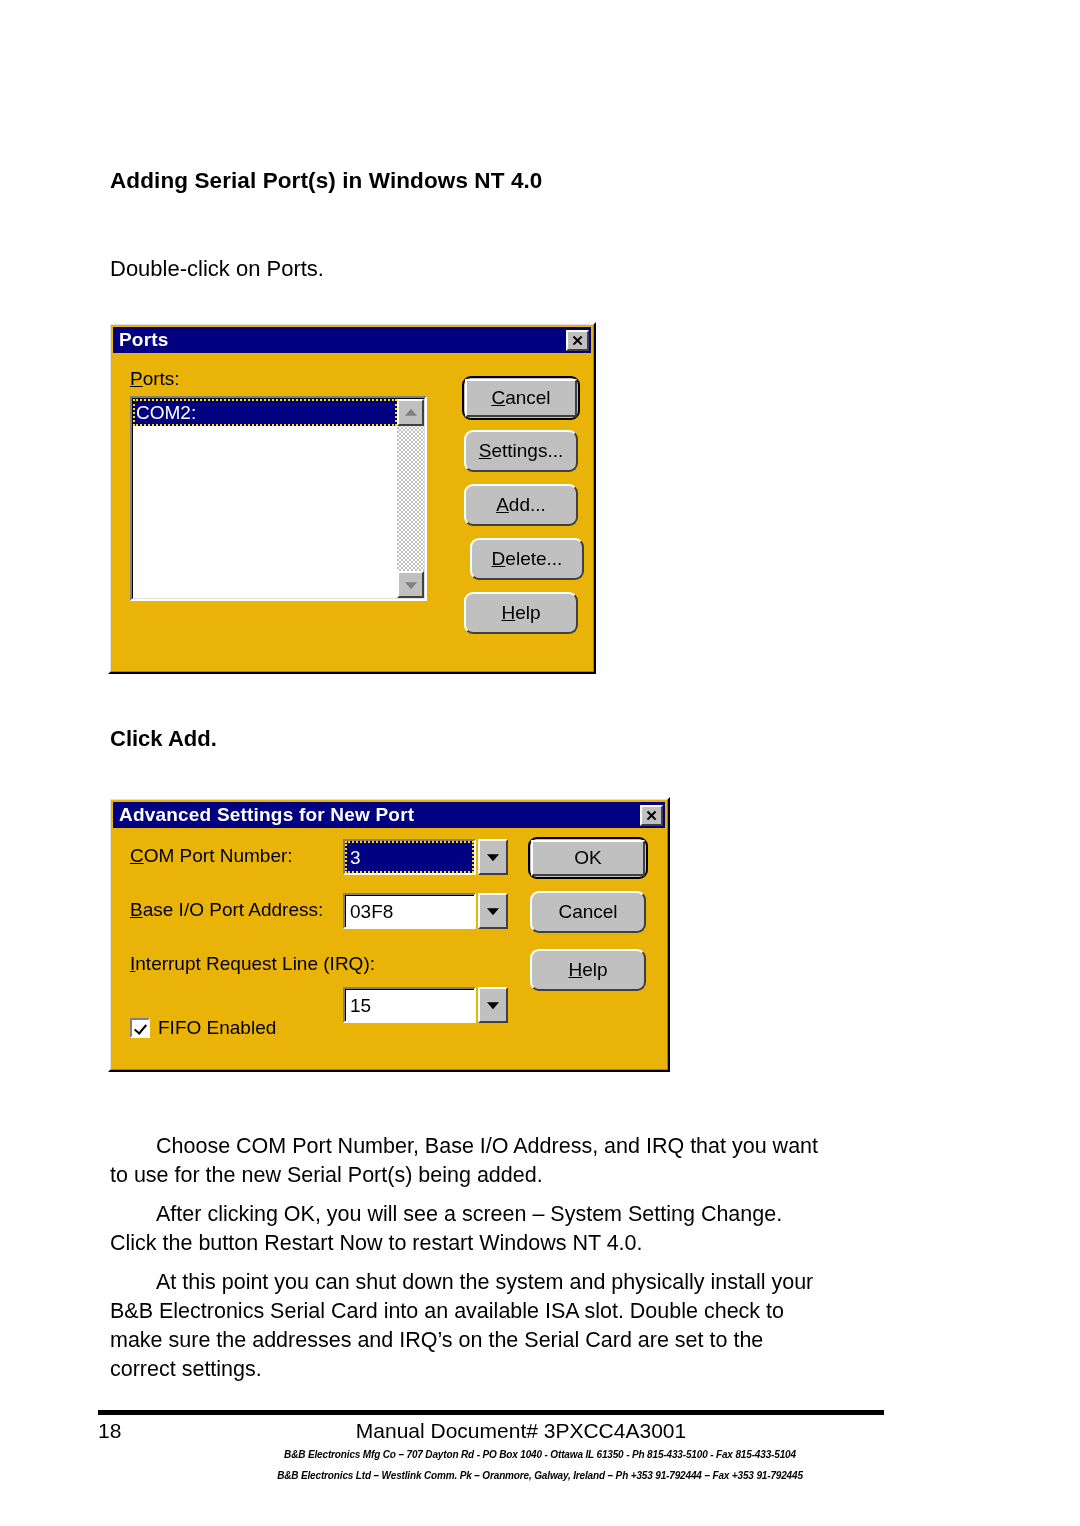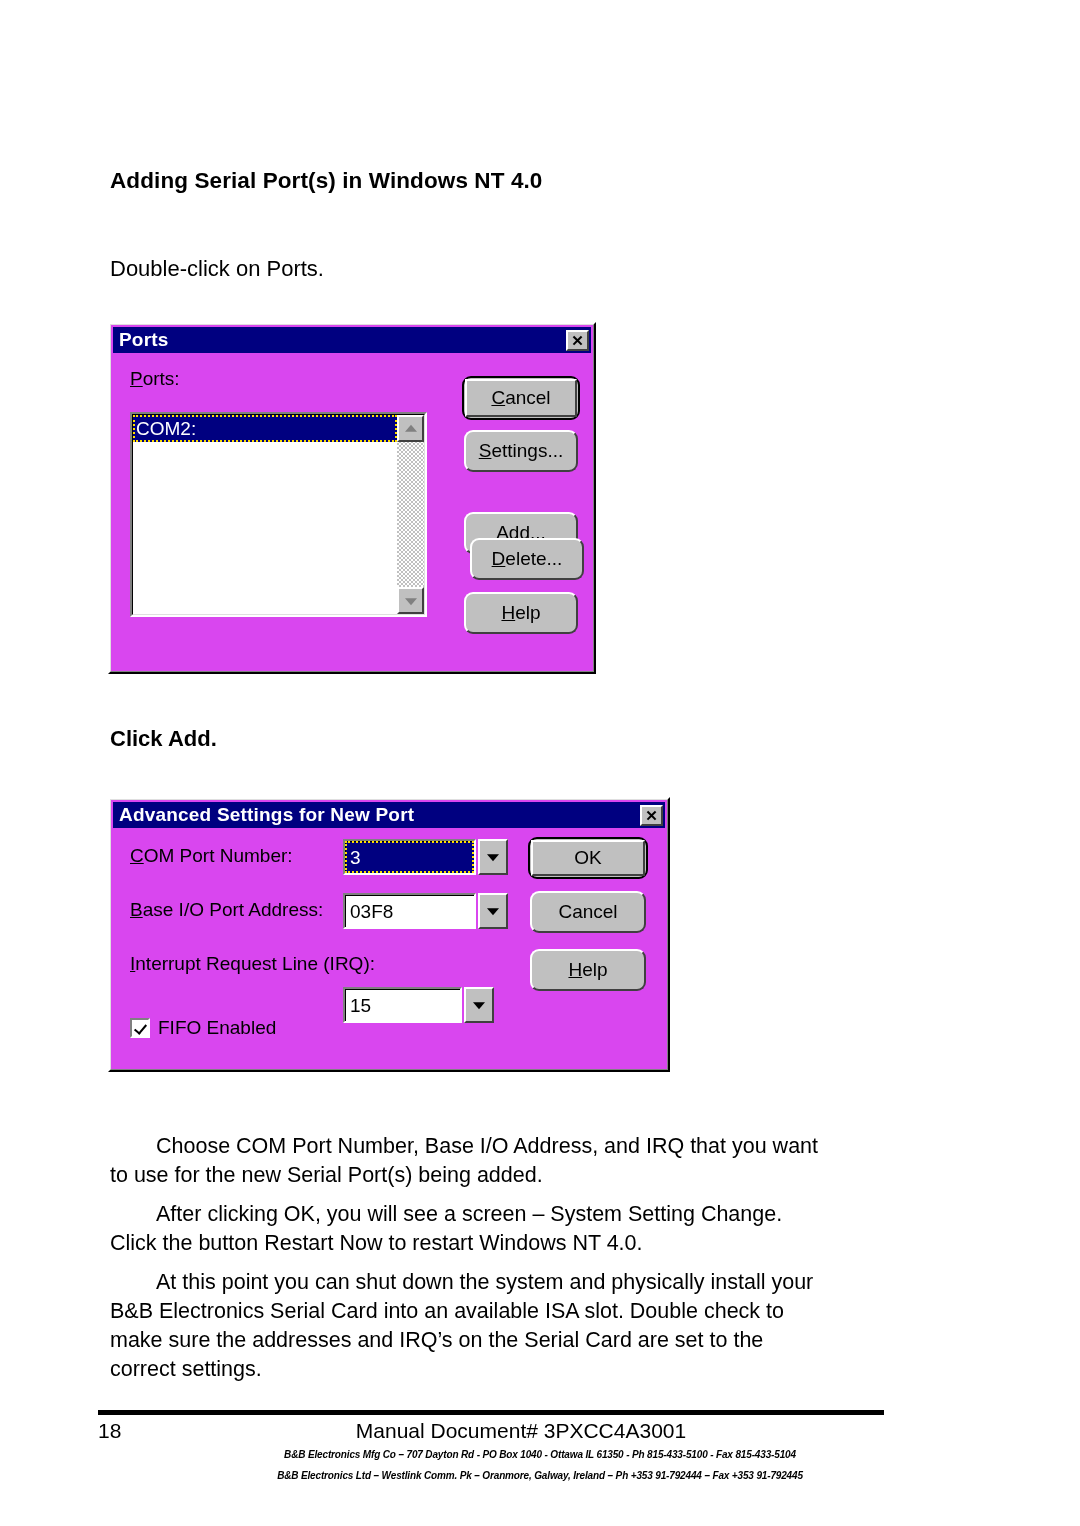--- a/index.html
+++ b/index.html
@@ -95,21 +95,21 @@
     font-style: italic;
     font-weight: bold;
     letter-spacing: -0.15px;
   }
   .footer-addr.a1 { top: 1449px; }
   .footer-addr.a2 { top: 1470px; }
 
   
   .dialog {
     position: absolute;
-    background: #d946ef;
+    background: #eab308;
     box-sizing: border-box;
     border-top: 2px solid #ffffff;
     border-left: 2px solid #ffffff;
     border-right: 2px solid #000000;
     border-bottom: 2px solid #000000;
   }
   .dialog-inner {
     position: absolute;
     inset: 0;
     border-top: 1px solid #dfdfdf;
@@ -391,21 +391,21 @@
 
     <div class="titlebar">
       <div class="titlebar-text">Ports</div>
       <div class="close-btn">
         <span class="glyph">✕</span>
       </div>
     </div>
 
     <div class="dlg-label" style="left:20px; top:44px;"><span class="u">P</span><span>orts:</span></div>
 
-    <div class="sunken" style="left:20px; top:72px; width:297px; height:205px;margin-top:16px;">
+    <div class="sunken" style="left:20px; top:72px; width:297px; height:205px;">
       <div class="sunken-in">
         <div class="list-item-selected" style="right:27px;">COM2:</div>
         <div class="vscroll">
           <div class="scroll-btn up">
             <span class="arrow up"></span>
           </div>
           <div class="scroll-btn down">
             <span class="arrow down"></span>
           </div>
         </div>
@@ -415,21 +415,21 @@
     <div class="btn default" style="left:352px; top:52px; width:118px; height:44px;">
       <span class="face">
         <span class="lbl"><span class="u">C</span><span>ancel</span></span>
       </span>
     </div>
 
     <div class="btn" style="left:354px; top:106px; width:114px; height:42px;">
       <span class="lbl"><span class="u">S</span><span>ettings...</span></span>
     </div>
 
-    <div class="btn" style="left:354px; top:160px; width:114px; height:42px;margin-top:28px;">
+    <div class="btn" style="left:354px; top:160px; width:114px; height:42px;">
       <span class="lbl"><span class="u">A</span><span>dd...</span></span>
     </div>
 
     <div class="btn" style="left:360px; top:214px; width:114px; height:42px;">
       <span class="lbl"><span class="u">D</span><span>elete...</span></span>
     </div>
 
     <div class="btn" style="left:354px; top:268px; width:114px; height:42px;">
       <span class="lbl"><span class="u">H</span><span>elp</span></span>
     </div>
@@ -461,21 +461,21 @@
     <div class="combo-wrap" style="left:233px; top:94px; width:165px; height:36px;">
       <div class="combo-field">
         <div class="combo-field-in">03F8</div>
       </div>
       <div class="combo-arrow">
         <span class="arrow down"></span>
       </div>
     </div>
 
     <div class="dlg-label" style="left:20px; top:154px;"><span class="u">I</span><span>nterrupt Request Line (IRQ):</span></div>
-    <div class="combo-wrap" style="left:233px; top:188px; width:151px; height:36px;">
+    <div class="combo-wrap" style="left:233px; top:188px; width:165px; height:36px;">
       <div class="combo-field">
         <div class="combo-field-in">15</div>
       </div>
       <div class="combo-arrow">
         <span class="arrow down"></span>
       </div>
     </div>
 
     <div class="checkbox-row" style="left:20px; top:218px;">
       <span class="checkbox-box"></span>

